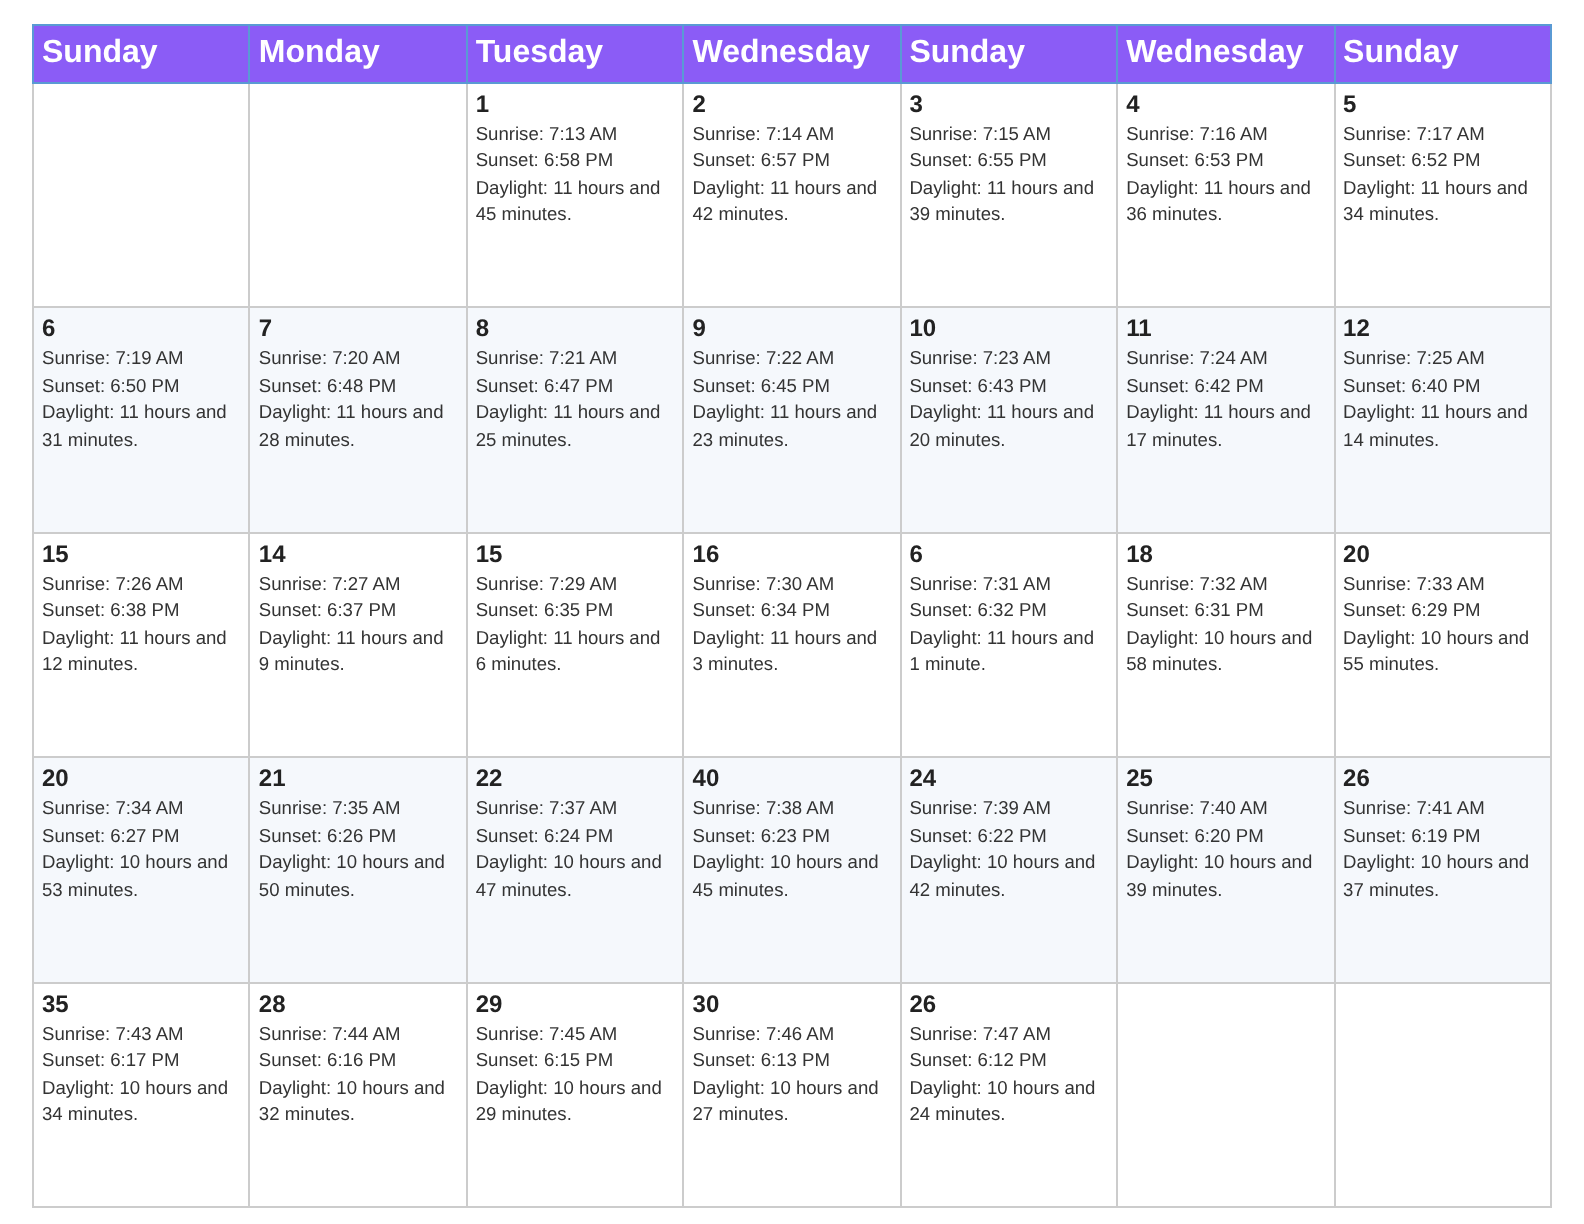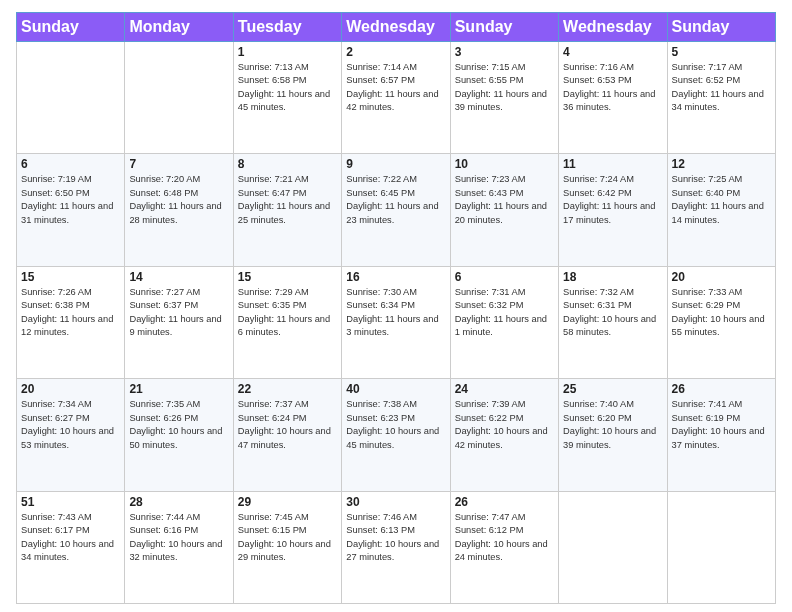--- a/index.html
+++ b/index.html
@@ -220,21 +220,21 @@
             <span class="day-num">25</span>
             <div class="day-info">Sunrise: 7:40 AM<br>Sunset: 6:20 PM<br>Daylight: 10 hours and 39 minutes.</div>
           </td>
           <td>
             <span class="day-num">26</span>
             <div class="day-info">Sunrise: 7:41 AM<br>Sunset: 6:19 PM<br>Daylight: 10 hours and 37 minutes.</div>
           </td>
         </tr>
         <tr>
           <td>
-            <span class="day-num">51</span>
+            <span class="day-num">35</span>
             <div class="day-info">Sunrise: 7:43 AM<br>Sunset: 6:17 PM<br>Daylight: 10 hours and 34 minutes.</div>
           </td>
           <td>
             <span class="day-num">28</span>
             <div class="day-info">Sunrise: 7:44 AM<br>Sunset: 6:16 PM<br>Daylight: 10 hours and 32 minutes.</div>
           </td>
           <td>
             <span class="day-num">29</span>
             <div class="day-info">Sunrise: 7:45 AM<br>Sunset: 6:15 PM<br>Daylight: 10 hours and 29 minutes.</div>
           </td>

